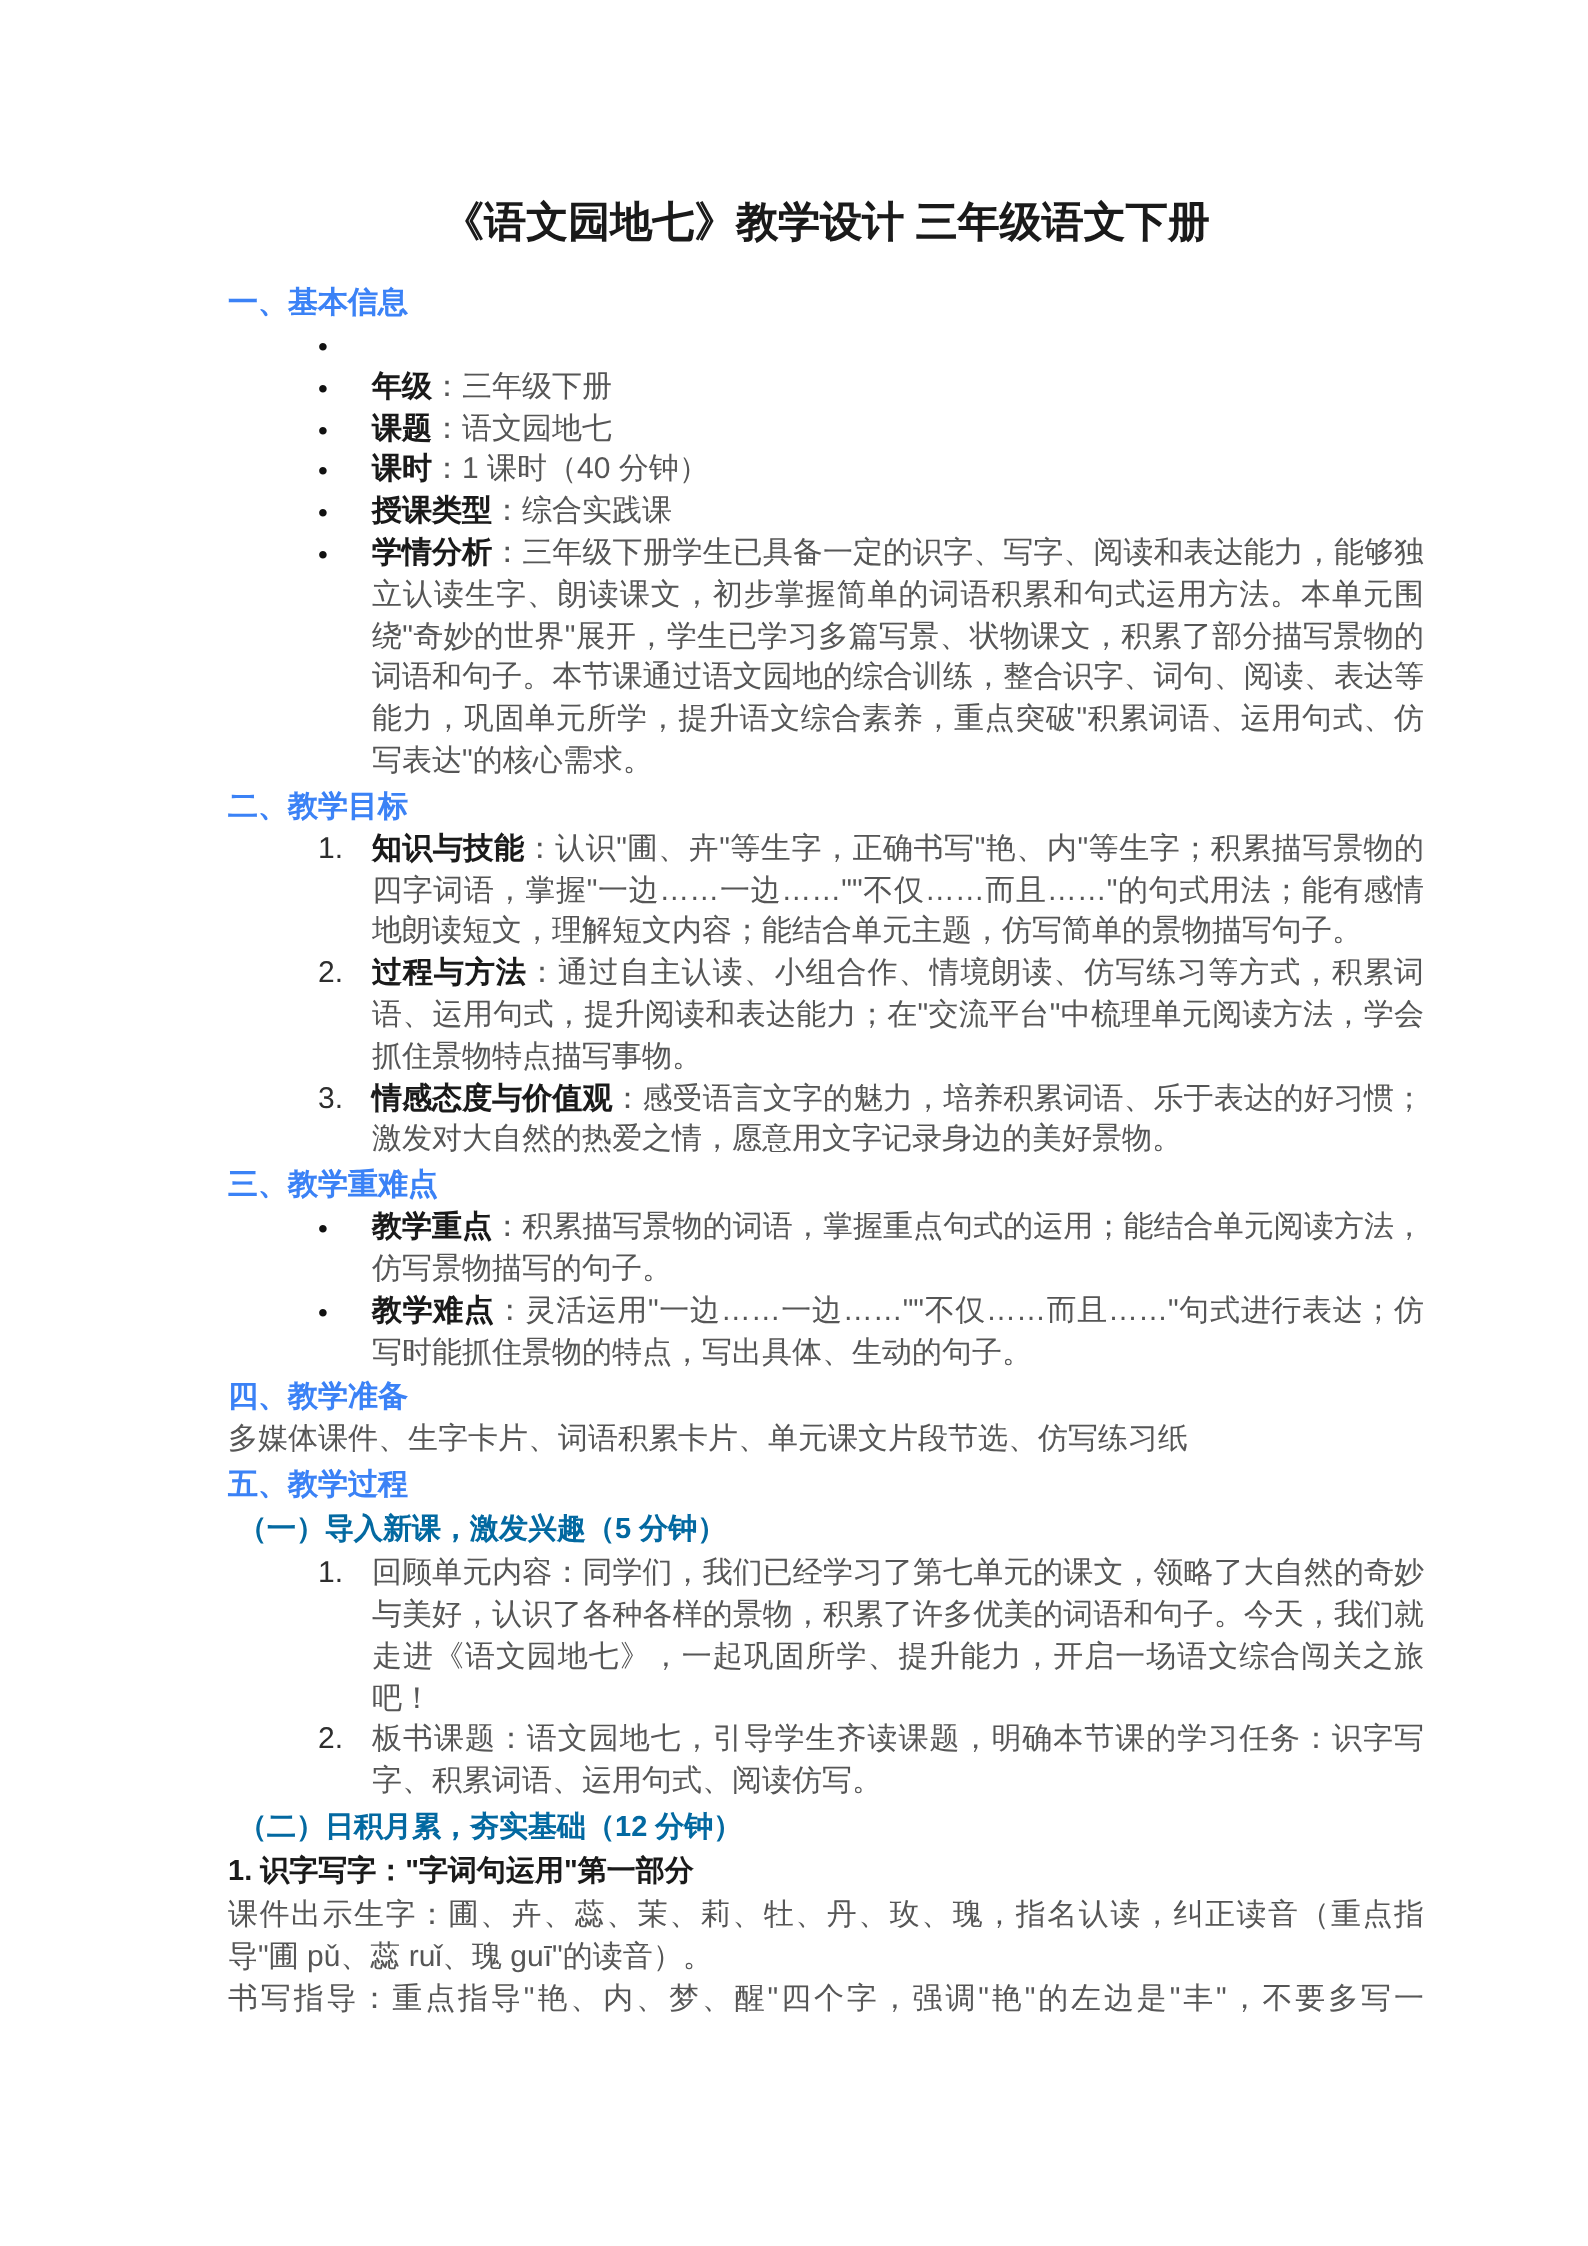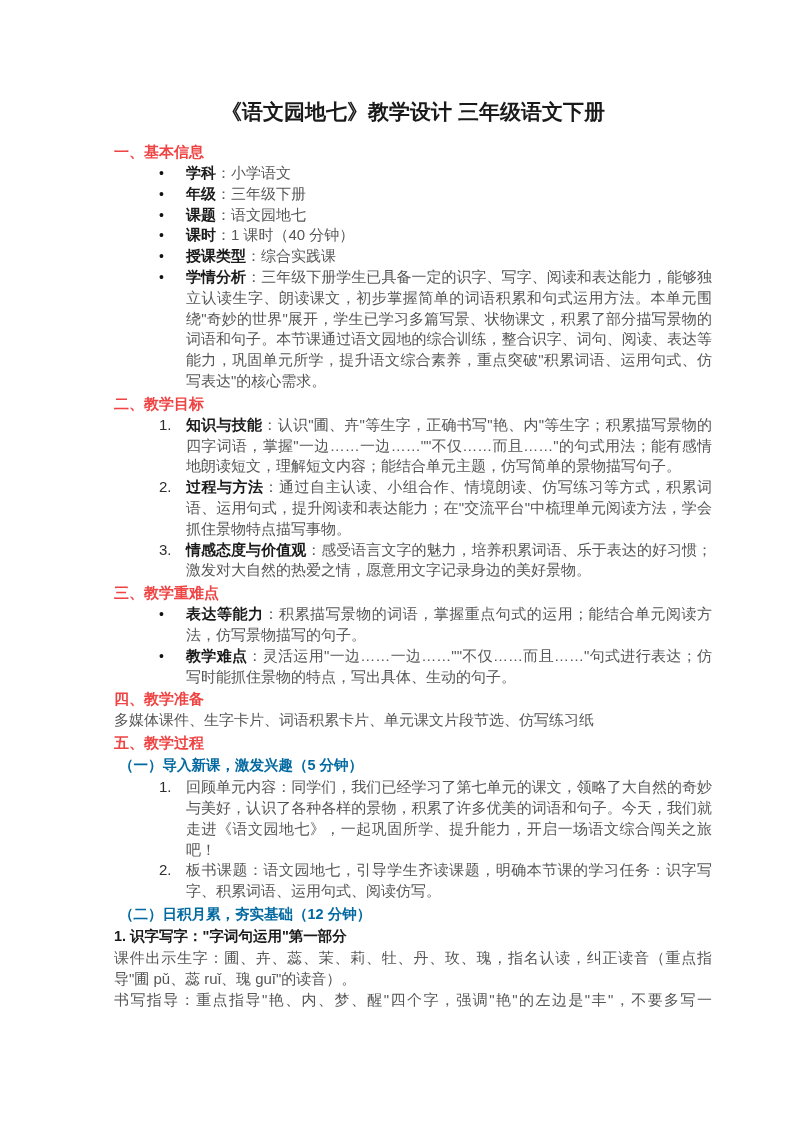--- a/index.html
+++ b/index.html
@@ -17,21 +17,21 @@
     font-size: 21px;
     font-weight: bold;
     color: #1a1a1a;
     text-align: center;
     line-height: 29px;
     margin: 0 0 15px 0;
   }
   .h2 {
     font-size: 15px;
     font-weight: bold;
-    color: #ef4444;
+    color: #3b82f6;
     line-height: 21px;
     margin: 1px 0 1px 0;
   }
   .h3 {
     font-size: 14.5px;
     font-weight: bold;
     color: #0369a1;
     line-height: 21px;
     margin: 2px 0 1px 0;
     padding-left: 5px;
@@ -71,21 +71,20 @@
 <body>
 
 <div class="page">
 
   <h1 class="doc-title">《语文园地七》教学设计 三年级语文下册</h1>
 
   <div class="h2">一、基本信息</div>
   <div class="list">
     <div class="li-row">
       <span class="li-marker bullet">•</span>
-      <div class="li-content txt"><span class="lbl">学科</span><span>：小学语文</span></div>
     </div>
     <div class="li-row">
       <span class="li-marker bullet">•</span>
       <div class="li-content txt"><span class="lbl">年级</span><span>：三年级下册</span></div>
     </div>
     <div class="li-row">
       <span class="li-marker bullet">•</span>
       <div class="li-content txt"><span class="lbl">课题</span><span>：语文园地七</span></div>
     </div>
     <div class="li-row">
@@ -115,21 +114,21 @@
     <div class="li-row">
       <span class="li-marker">3.</span>
       <div class="li-content txt"><span class="lbl">情感态度与价值观</span><span>：感受语言文字的魅力，培养积累词语、乐于表达的好习惯；激发对大自然的热爱之情，愿意用文字记录身边的美好景物。</span></div>
     </div>
   </div>
 
   <div class="h2">三、教学重难点</div>
   <div class="list">
     <div class="li-row">
       <span class="li-marker bullet">•</span>
-      <div class="li-content txt"><span class="lbl">表达等能力</span><span>：积累描写景物的词语，掌握重点句式的运用；能结合单元阅读方法，仿写景物描写的句子。</span></div>
+      <div class="li-content txt"><span class="lbl">教学重点</span><span>：积累描写景物的词语，掌握重点句式的运用；能结合单元阅读方法，仿写景物描写的句子。</span></div>
     </div>
     <div class="li-row">
       <span class="li-marker bullet">•</span>
       <div class="li-content txt"><span class="lbl">教学难点</span><span>：灵活运用"一边……一边……""不仅……而且……"句式进行表达；仿写时能抓住景物的特点，写出具体、生动的句子。</span></div>
     </div>
   </div>
 
   <div class="h2">四、教学准备</div>
   <p class="para txt">多媒体课件、生字卡片、词语积累卡片、单元课文片段节选、仿写练习纸</p>
 

